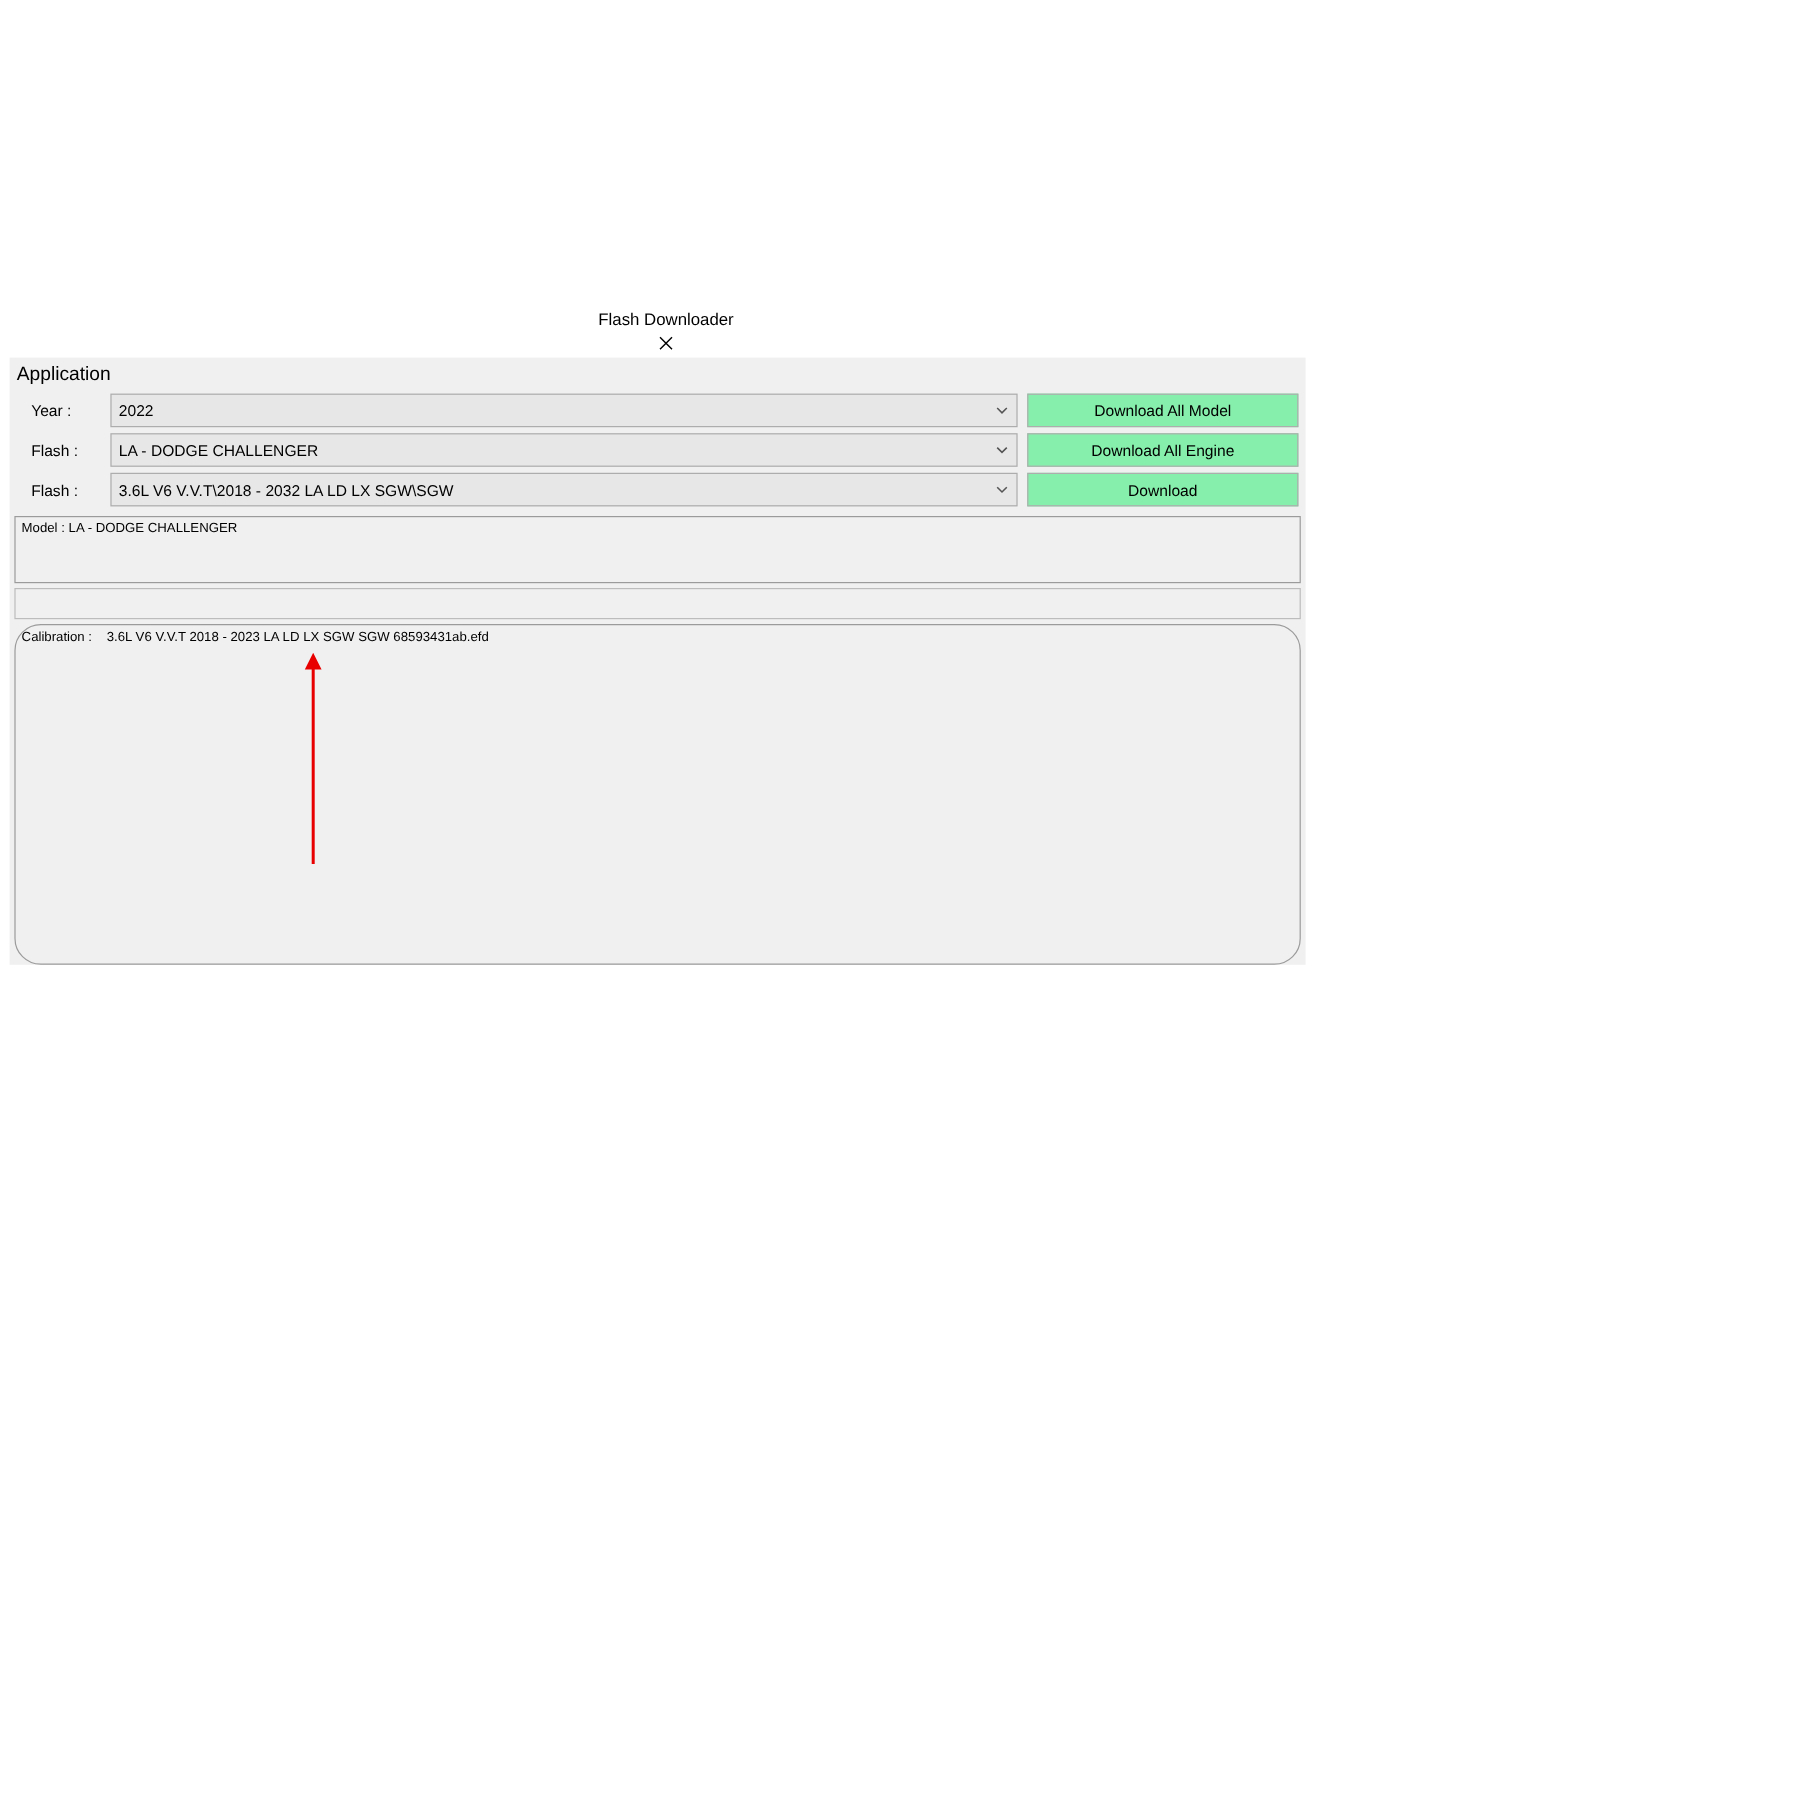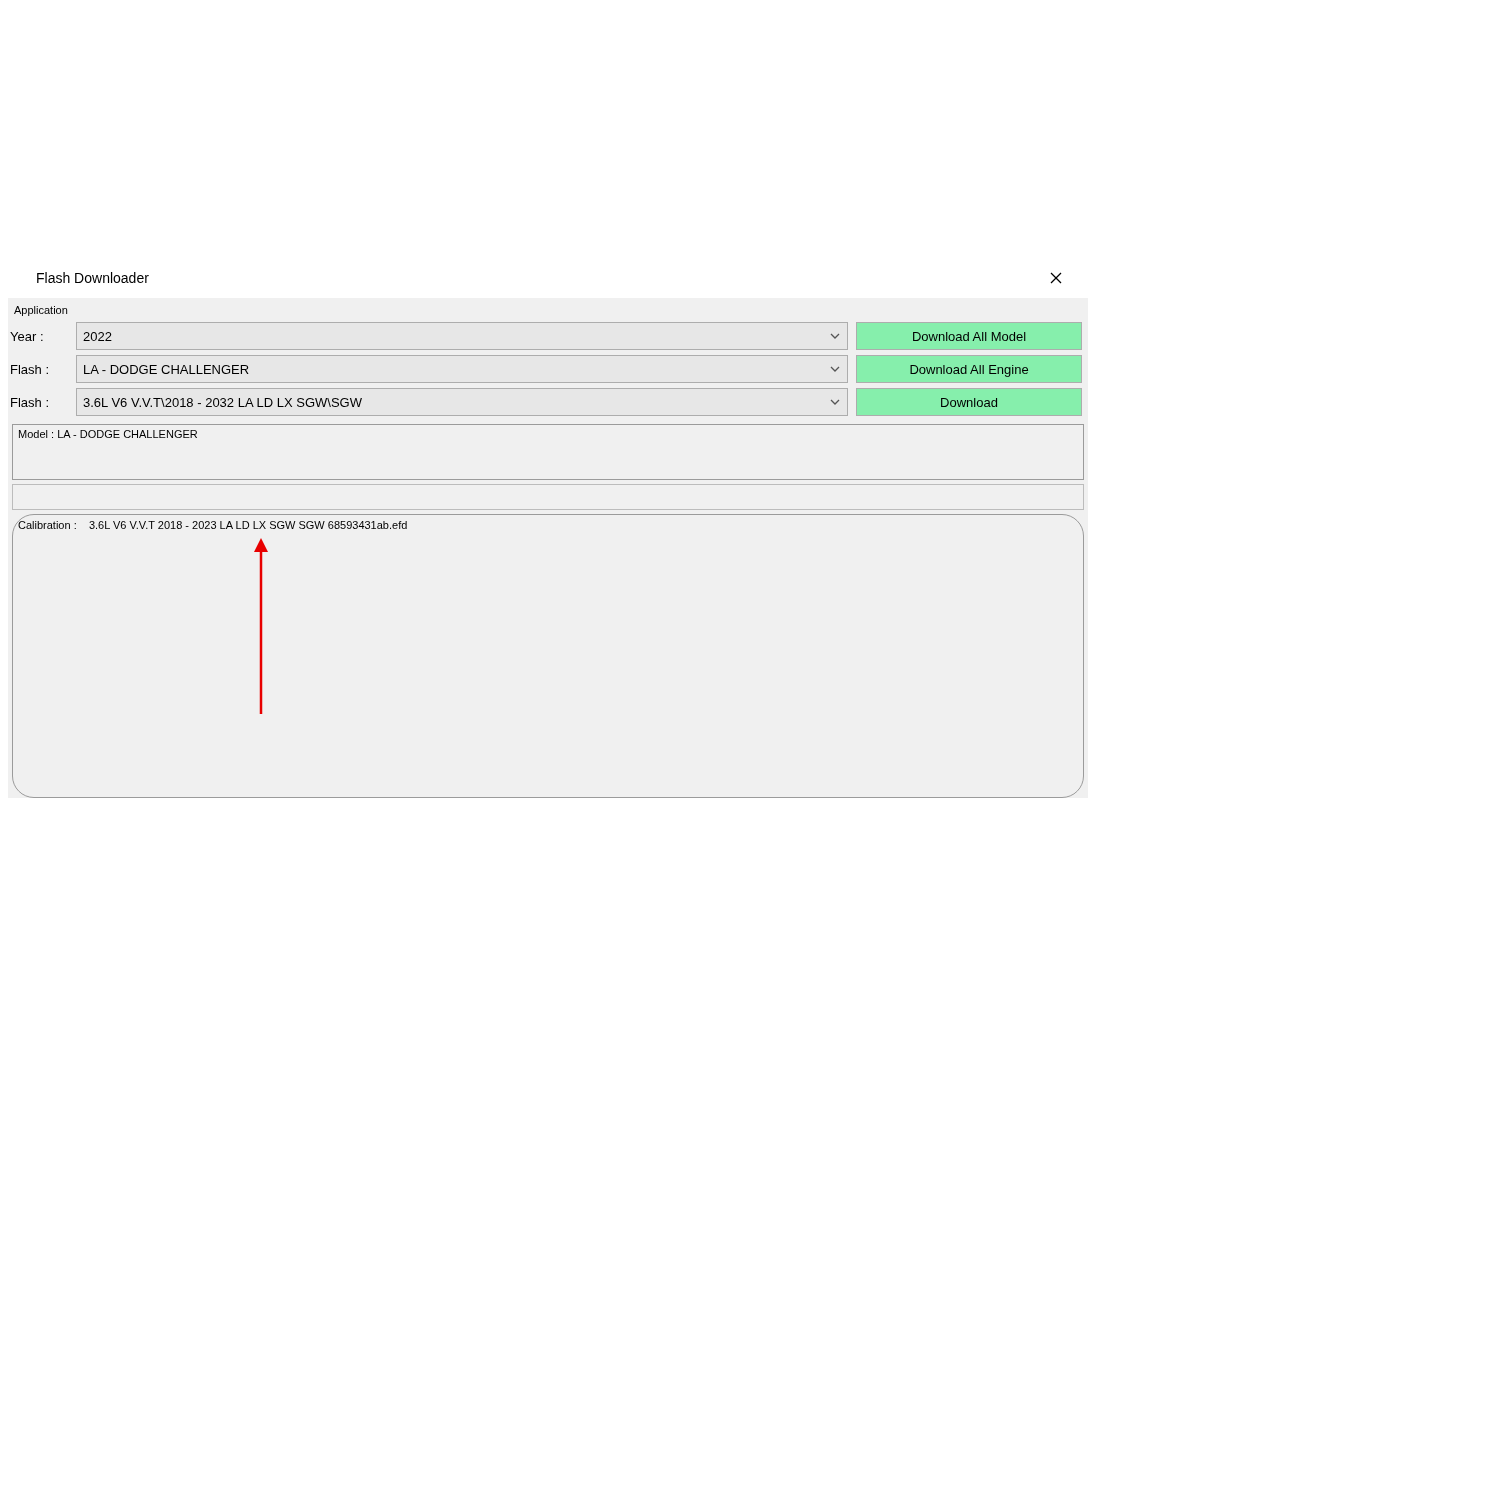--- a/index.html
+++ b/index.html
@@ -19,49 +19,50 @@
     width: 1080px;
     background: #ffffff;
   }
   .titlebar {
     height: 40px;
     display: flex;
     align-items: center;
     justify-content: space-between;
     padding: 0 14px 0 28px;
     background: #ffffff;
+    flex-direction: column;
   }
   .titlebar-title {
     font-size: 14px;
     color: #000;
   }
   .titlebar-close {
     width: 36px;
     height: 30px;
     display: flex;
     align-items: center;
     justify-content: center;
     cursor: pointer;
   }
   .titlebar-close svg { width: 12px; height: 12px; }
   .content {
     background: #f0f0f0;
     padding: 4px 0 0 0;
   }
   .section-label {
-    font-size: 11px;
+    font-size: 16px;
     padding: 2px 6px 6px 6px;
     color: #000;
   }
   .form-grid {
     display: grid;
     grid-template-columns: 58px 1fr 226px;
     column-gap: 8px;
     row-gap: 5px;
-    padding: 0 6px 6px 2px;
+    padding: 0 6px 6px 18px;
     align-items: center;
   }
   .form-label {
     font-size: 13px;
     color: #000;
     white-space: nowrap;
   }
   .dropdown {
     position: relative;
     height: 28px;

